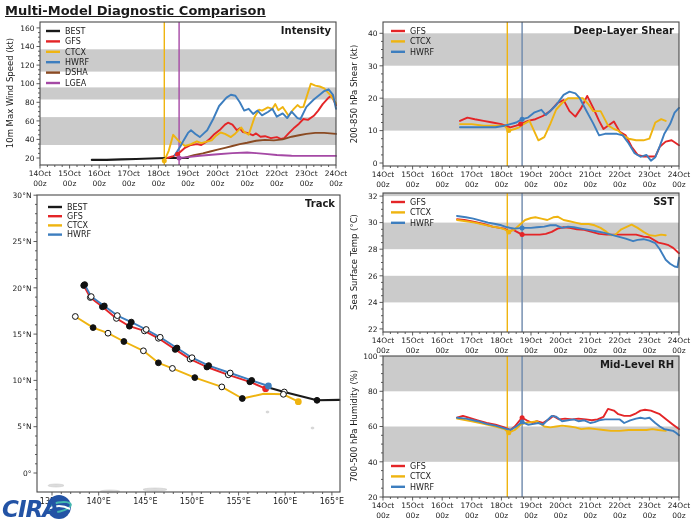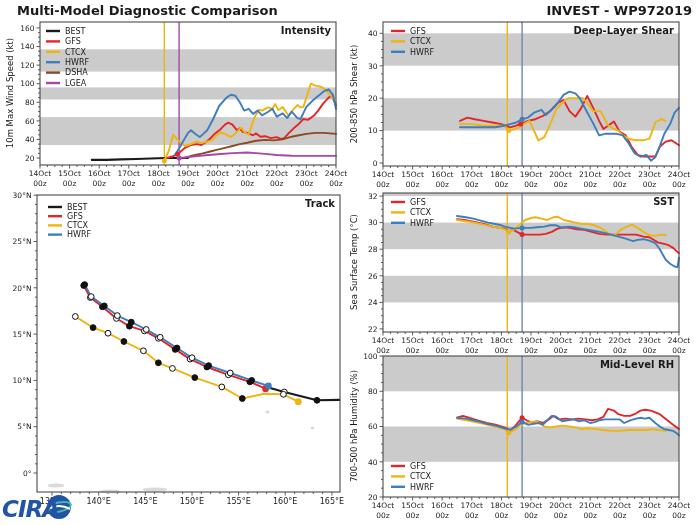--- a/index.html
+++ b/index.html
@@ -1,29 +1,28 @@
 <!DOCTYPE html>
 <html><head>
 <meta charset="utf-8">
 <style>
   html,body{margin:0;padding:0;background:#fff;}
   .page{position:relative;width:700px;height:525px;background:#ffffff;overflow:hidden;
         font-family:"DejaVu Sans","Liberation Sans",sans-serif;}
   .hdr{position:absolute;top:3px;font-weight:bold;font-size:13px;color:#1a1a1a;white-space:nowrap;}
-  .hdr-left{left:17px;}
+  .hdr-left{left:5px;text-decoration:underline;}
   .hdr-right{right:8px;}
   #chart-root{position:absolute;left:0;top:0;}
   .logo{position:absolute;left:1px;top:491px;}
 </style>
 </head>
 <body>
 
 <div class="page">
   <div class="hdr hdr-left">Multi-Model Diagnostic Comparison</div>
-  <div class="hdr hdr-right">INVEST - WP972019</div>
   <svg id="chart-root" width="700" height="525">
       <g>
         <rect x="40" y="22" width="296" height="143" fill="#fff"></rect>
         <g>
           <rect x="40" y="117.1" width="296" height="27.9" fill="#cbcbcb"></rect>
           <rect x="40" y="87.4" width="296" height="12.1" fill="#cbcbcb"></rect>
           <rect x="40" y="49.3" width="296" height="22.3" fill="#cbcbcb"></rect>
         </g>
         <clipPath id="clip-0">
           <rect x="39" y="21" width="298" height="145"></rect>

